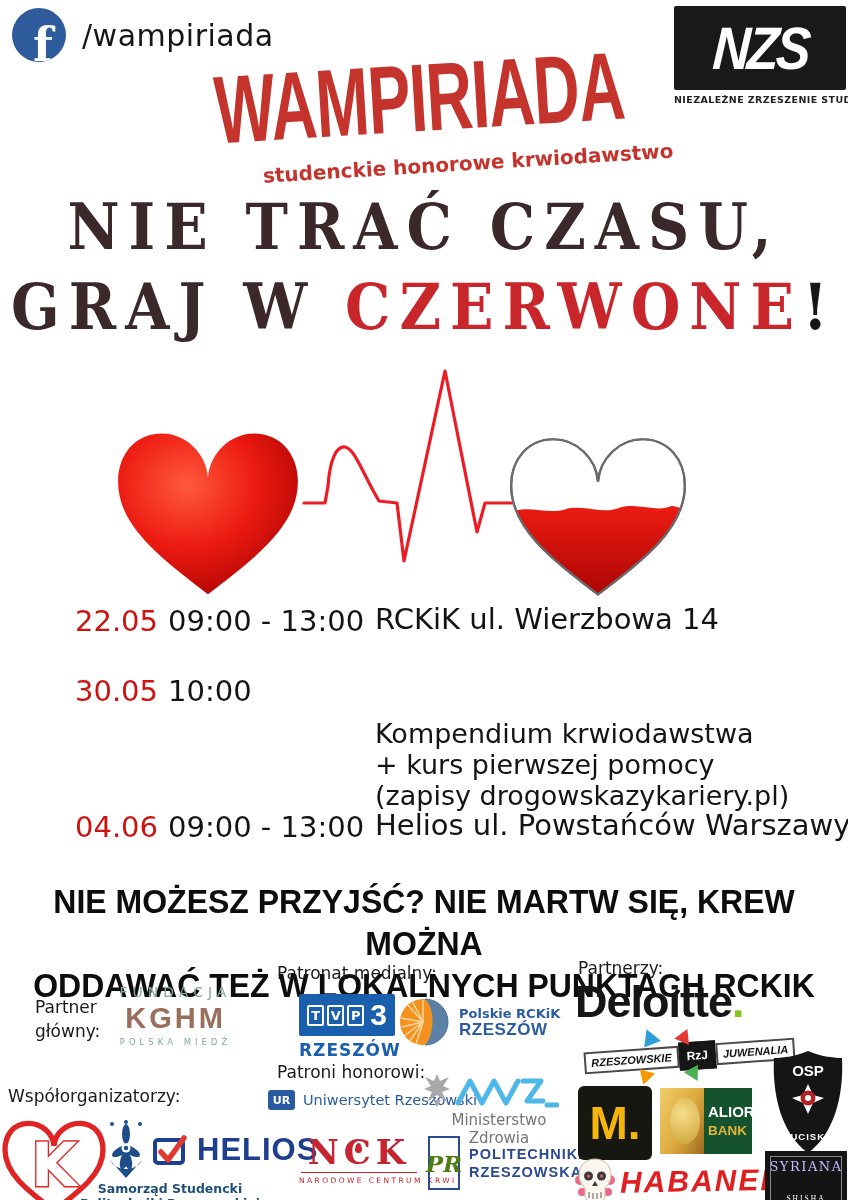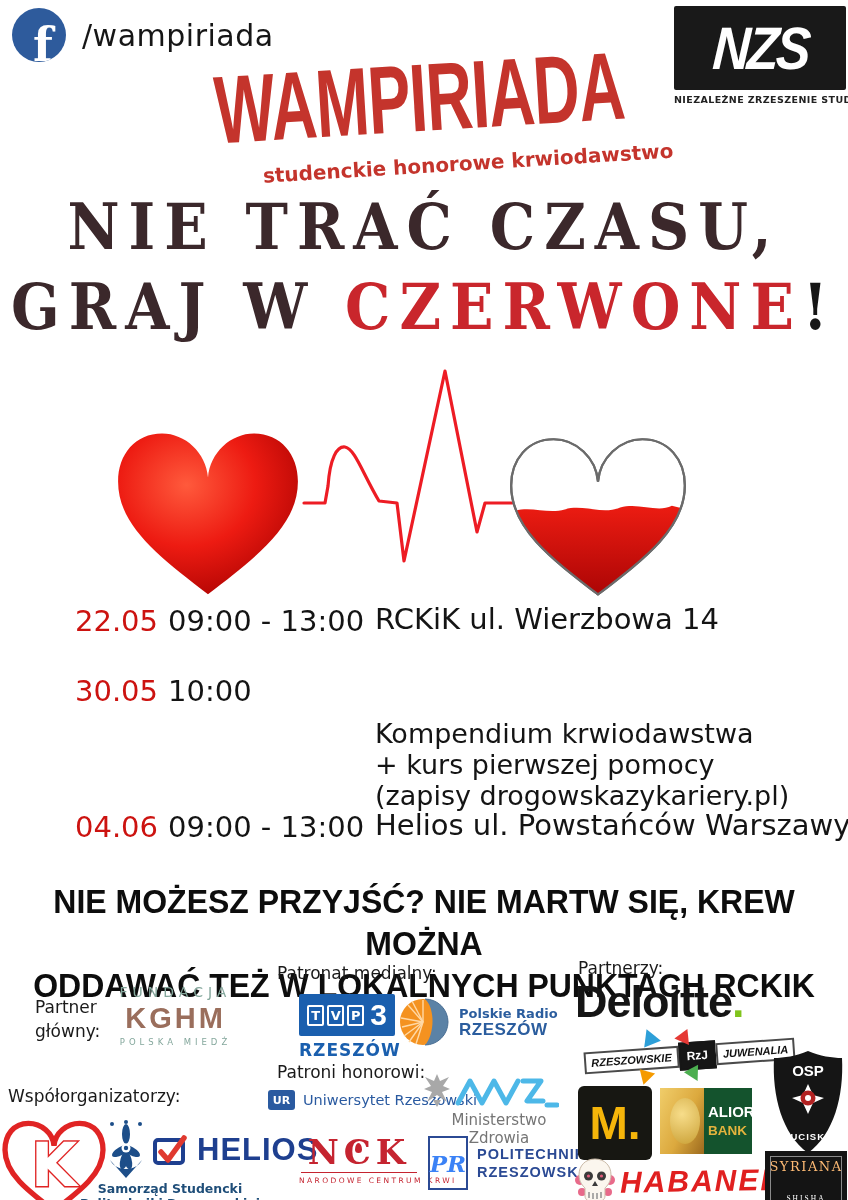--- a/index.html
+++ b/index.html
@@ -120,43 +120,43 @@
   .mz-name{margin-top:3px;font-size:15px;color:#757575;text-align:center;}
 
   .nck{position:absolute;left:299px;top:1134px;width:120px;text-align:center;}
   .nck-name{font-family:"DejaVu Serif",serif;font-weight:bold;font-size:34px;letter-spacing:5px;color:#c52430;line-height:36px;position:relative;}
   .nck-drop{position:absolute;left:56px;top:9px;width:7px;height:10px;background:#c52430;
             border-radius:50% 50% 50% 50%/65% 65% 35% 35%;}
   .nck-rule{border-top:1.5px solid #c52430;margin:2px 2px 3px;}
   .nck-cap{font-size:7.5px;letter-spacing:2.4px;color:#c52430;white-space:nowrap;}
 
   .prz{position:absolute;left:428px;top:1136px;display:flex;align-items:center;gap:9px;}
-  .prz-box{width:40px;height:54px;border:2.5px solid #2b4a94;display:flex;align-items:center;justify-content:center;
-           color:#3b82f6;font-family:"DejaVu Serif",serif;font-style:italic;font-weight:bold;font-size:23px;}
+  .prz-box{width:32px;height:54px;border:2.5px solid #2b4a94;display:flex;align-items:center;justify-content:center;
+           color:#4d7c0f;font-family:"DejaVu Serif",serif;font-style:italic;font-weight:bold;font-size:23px;}
   .prz-txt{color:#2b4a94;font-weight:900;font-size:14.5px;letter-spacing:1px;line-height:18px;font-family:"Liberation Sans",sans-serif;}
 
   
   .mcd{position:absolute;left:578px;top:1086px;width:74px;height:74px;background:#171712;border-radius:6px;
        display:flex;align-items:center;justify-content:center;color:#f5b50a;
        font-family:"Liberation Sans",sans-serif;font-weight:900;font-size:46px;}
   .alior{position:absolute;left:660px;top:1088px;width:92px;height:66px;background:#14532d;overflow:hidden;}
   .alior-gold{position:absolute;left:0;top:0;width:44px;height:100%;
               background:linear-gradient(115deg,#f0cd6a 0%,#dca93e 55%,#9c6a1e 100%);}
   .alior-head{position:absolute;left:10px;top:10px;width:30px;height:46px;border-radius:50%;
               background:radial-gradient(circle at 40% 35%,#f7dd8a,#caa035);}
   .alior-txt{position:absolute;left:48px;top:14px;line-height:19px;}
   .alior-l1{color:#fff;font-weight:900;font-size:15px;font-family:"Liberation Sans",sans-serif;}
   .alior-l2{color:#e3b33d;font-weight:900;font-size:13.5px;font-family:"Liberation Sans",sans-serif;}
   .habanero{position:absolute;left:620px;top:1164px;font-family:"Liberation Sans",sans-serif;
             font-weight:900;font-style:italic;font-size:30px;color:#e02020;letter-spacing:2px;transform:rotate(-1deg);}
   .skull{position:absolute;left:574px;top:1156px;}
   .syriana{position:absolute;left:766px;top:1152px;width:80px;height:70px;background:#141414;
            text-align:center;padding-top:7px;outline:1px solid #141414;}
   .syr-inner{position:absolute;left:4px;top:4px;right:4px;bottom:-4px;border:1px solid #8a8a8a;pointer-events:none;}
-  .syr-1{font-family:"DejaVu Serif",serif;color:#fdba74;font-size:13px;letter-spacing:1.5px;}
+  .syr-1{font-family:"DejaVu Serif",serif;color:#c4b5fd;font-size:13px;letter-spacing:1.5px;}
   .syr-2{color:#fff;font-size:7.5px;letter-spacing:2px;margin-top:20px;font-family:Liberation Serif, serif;}
   .syr-amp{color:#c23a2e;font-size:8px;line-height:8px;}
   .syr-3{color:#fff;font-size:7px;letter-spacing:2px;}
 </style>
 </head>
 <body>
 
 <div id="poster">
 
   <div class="fb-row">
@@ -279,21 +279,21 @@
           <line x1="25" y1="26" x2="6" y2="40"></line>
         <line x1="25" y1="26" x2="18" y2="48"></line>
           <line x1="25" y1="26" x2="14" y2="5"></line>
         <line x1="25" y1="26" x2="4" y2="31"></line>
           <line x1="25" y1="26" x2="11" y2="46"></line>
       </g>
       <path d="M27,3 A23,23 0 0 1 27,49 C36,40 38,13 27,3 Z" fill="#5b82a6"></path>
       <path d="M27,3 A23,23 0 0 1 27,49" fill="none" stroke="#4a6f94" stroke-width="1"></path>
     </svg>
     <div class="radio-txt">
-      <div class="radio-l1">Polskie Radio</div>
+      <div class="radio-l1">Polskie RCKiK</div>
       <div class="radio-l2">RZESZÓW</div>
     </div>
   </div>
 
   <div class="deloitte">
     <span>Deloitte</span><span class="dot">.</span>
   </div>
 
   <div class="juw">
     <span class="tri tri-blue"></span>

